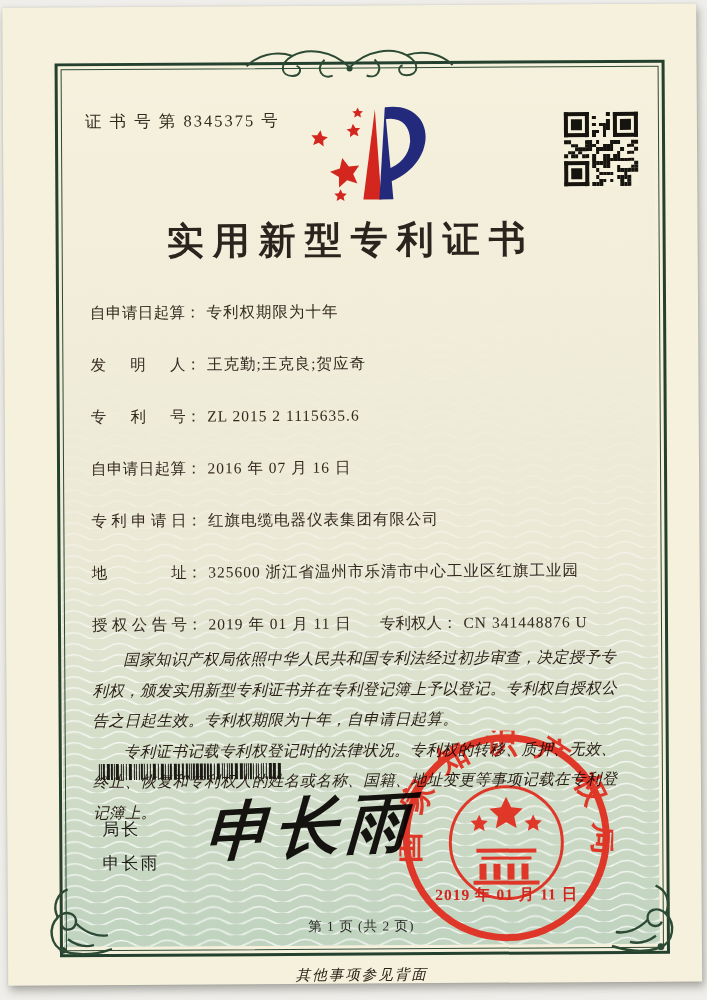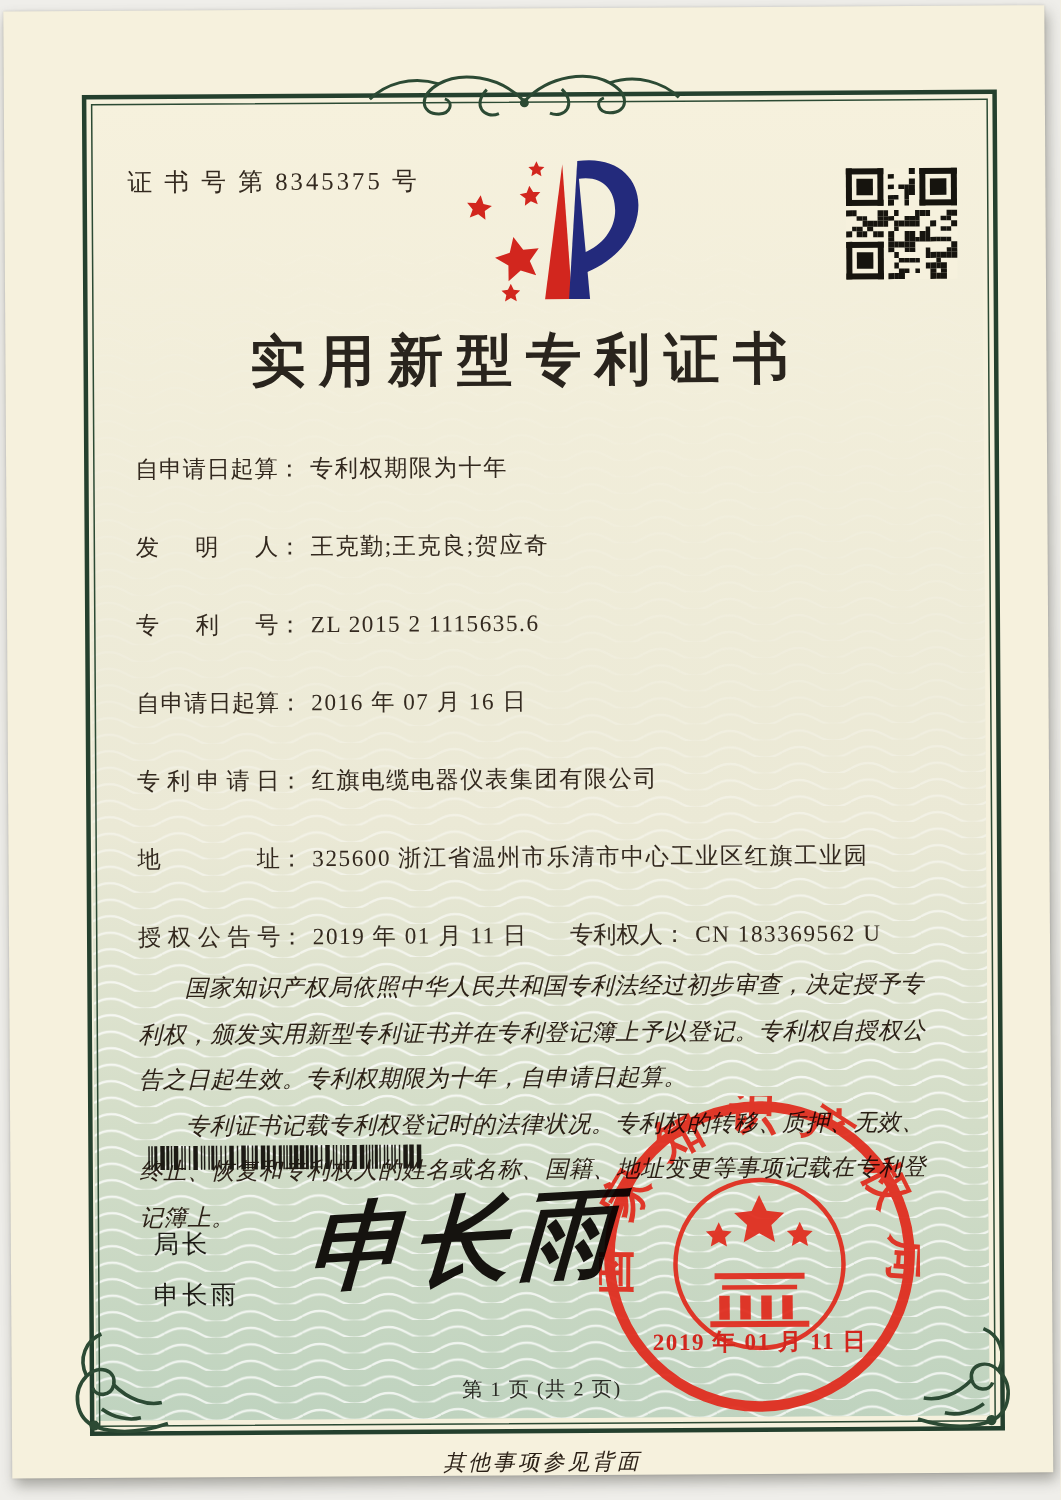--- a/index.html
+++ b/index.html
@@ -295,21 +295,21 @@
       </div>
       <div class="frow" style="top:208px">
         <span class="flabel">专利申请日</span><span class="fcolon">：</span><span class="fvalue">红旗电缆电器仪表集团有限公司</span>
       </div>
       <div class="frow" style="top:260px">
         <span class="flabel">地址</span><span class="fcolon">：</span><span class="fvalue">325600 浙江省温州市乐清市中心工业区红旗工业园</span>
       </div>
       <div class="frow" style="top:312px;width:540px">
         <span class="flabel">授权公告号</span><span class="fcolon">：</span><span class="fvalue">2019 年 01 月 11 日</span>
         <span class="grant-no">
-          <span class="flabel" style="width:auto">专利权人</span><span class="fcolon">：</span><span class="fvalue">CN 183369562 U</span>
+          <span class="flabel" style="width:auto">专利权人</span><span class="fcolon">：</span><span class="fvalue">CN 341448876 U</span>
         </span>
       </div>
     </div>
 
     <div class="paras">
       <p>国家知识产权局依照中华人民共和国专利法经过初步审查，决定授予专利权，颁发实用新型专利证书并在专利登记簿上予以登记。专利权自授权公告之日起生效。专利权期限为十年，自申请日起算。</p>
       <p>专利证书记载专利权登记时的法律状况。专利权的转移、质押、无效、终止、恢复和专利权人的姓名或名称、国籍、地址变更等事项记载在专利登记簿上。</p>
     </div>
 
     <div class="barcode" id="barcode">

